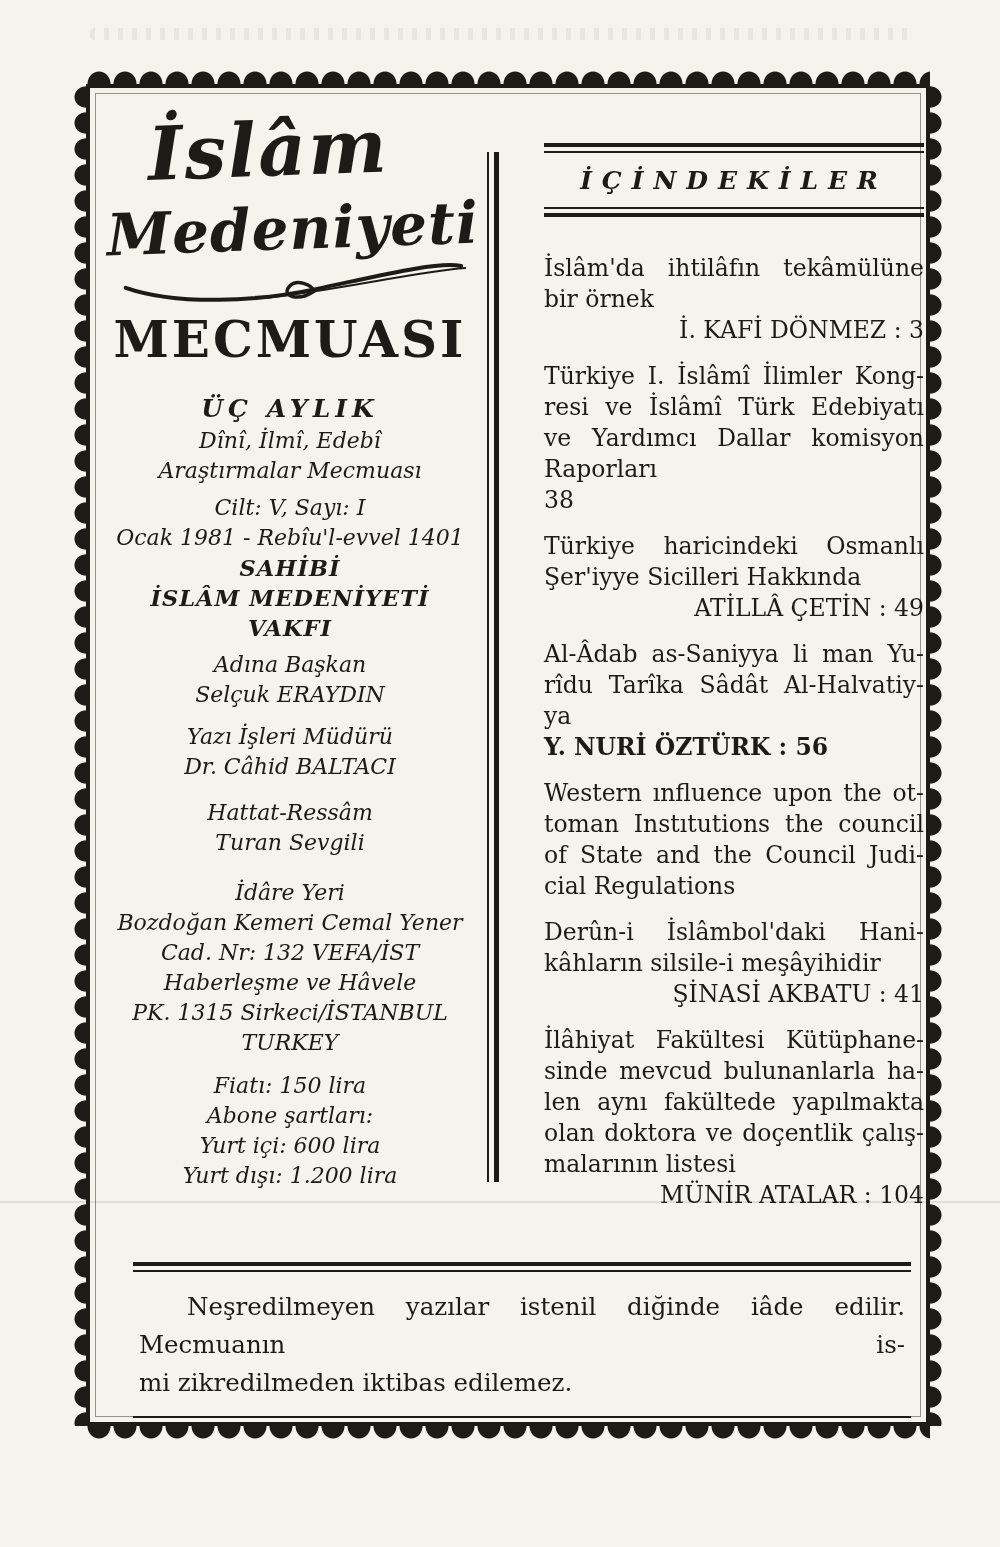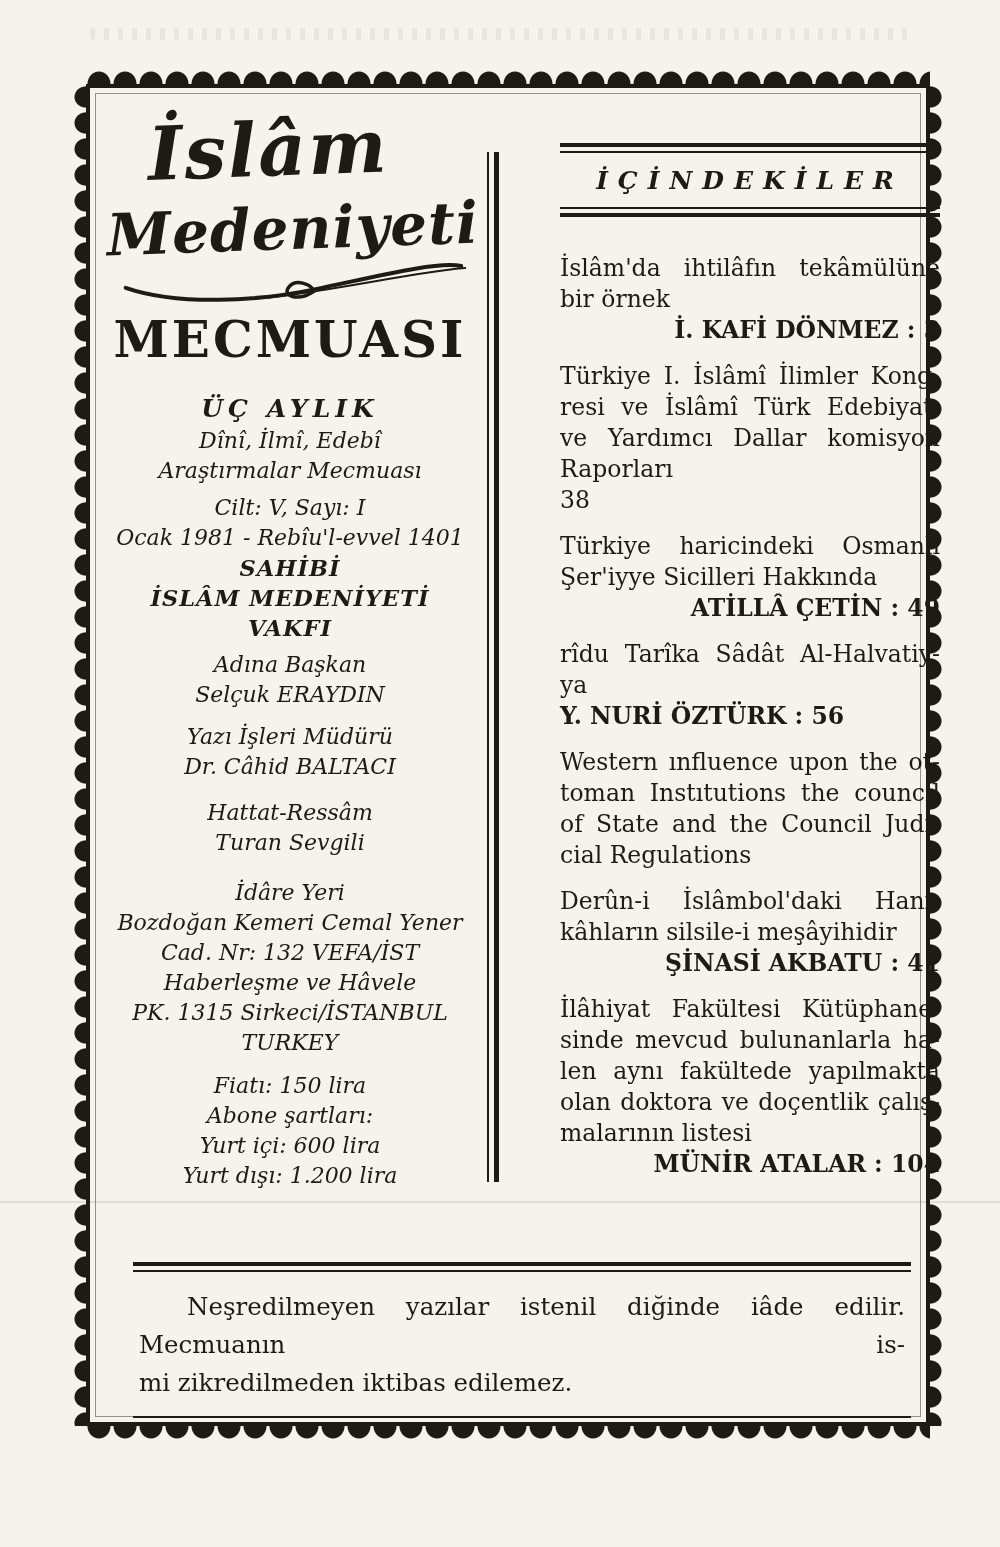--- a/index.html
+++ b/index.html
@@ -88,21 +88,21 @@
   }
   .mast-line.caps-spaced{
     font-weight:bold; font-size:25px; letter-spacing:5px; line-height:34px;
   }
   .mast-line.bold-caps{
     font-weight:bold; font-size:22.5px; letter-spacing:1px;
   }
 
   
   .right-col{
-    position:absolute; left:560px; top:143px; width:380px;
+    position:absolute; left:544px; top:143px; width:380px;
   }
   .rule{ background:var(--ink); }
   .rule.thick{ height:4px; }
   .rule.thin{ height:2px; margin-top:4px; }
   .rule.thin-first{ height:2px; }
   .rule.thick-last{ height:4px; margin-top:4px; }
   .toc-header{
     text-align:center;
     font-style:italic; font-weight:bold;
     font-size:25px; letter-spacing:10px;
@@ -111,21 +111,21 @@
   .toc-entries{ margin-top:36px; }
   .toc-entry{
     font-size:23.5px; line-height:31px; margin-bottom:15px;
   }
   .toc-line.justify{
     text-align:justify;
     -moz-text-align-last:justify;
     text-align-last:justify;
   }
   .toc-author{
-    text-align:right; font-weight:bold;
+    text-align:right; font-weight:normal;
   }
   .toc-tail{
     display:flex; justify-content:space-between; align-items:baseline;flex-direction:column;
   }
   .toc-tail .bold{ font-weight:bold; }
 
   
   .footer{
     position:absolute; left:133px; top:1262px; width:778px;
   }
@@ -212,20 +212,21 @@
           <span>Raporları</span>
           <span>38</span>
         </div>
       </div>
       <div class="toc-entry">
         <div class="toc-line justify">Türkiye haricindeki Osmanlı</div>
         <div class="toc-line">Şer'iyye Sicilleri Hakkında</div>
         <div class="toc-author">ATİLLÂ ÇETİN : 49</div>
       </div>
       <div class="toc-entry">
+        <div class="toc-line justify">Al-Âdab as-Saniyya li man Yu-</div>
         <div class="toc-line justify">rîdu Tarîka Sâdât Al-Halvatiy-</div>
         <div class="toc-tail">
           <span>ya</span>
           <span class="bold">Y. NURİ ÖZTÜRK : 56</span>
         </div>
       </div>
       <div class="toc-entry">
         <div class="toc-line justify">Western ınfluence upon the ot-</div>
         <div class="toc-line justify">toman Instıtutions the council</div>
         <div class="toc-line justify">of State and the Council Judi-</div>

